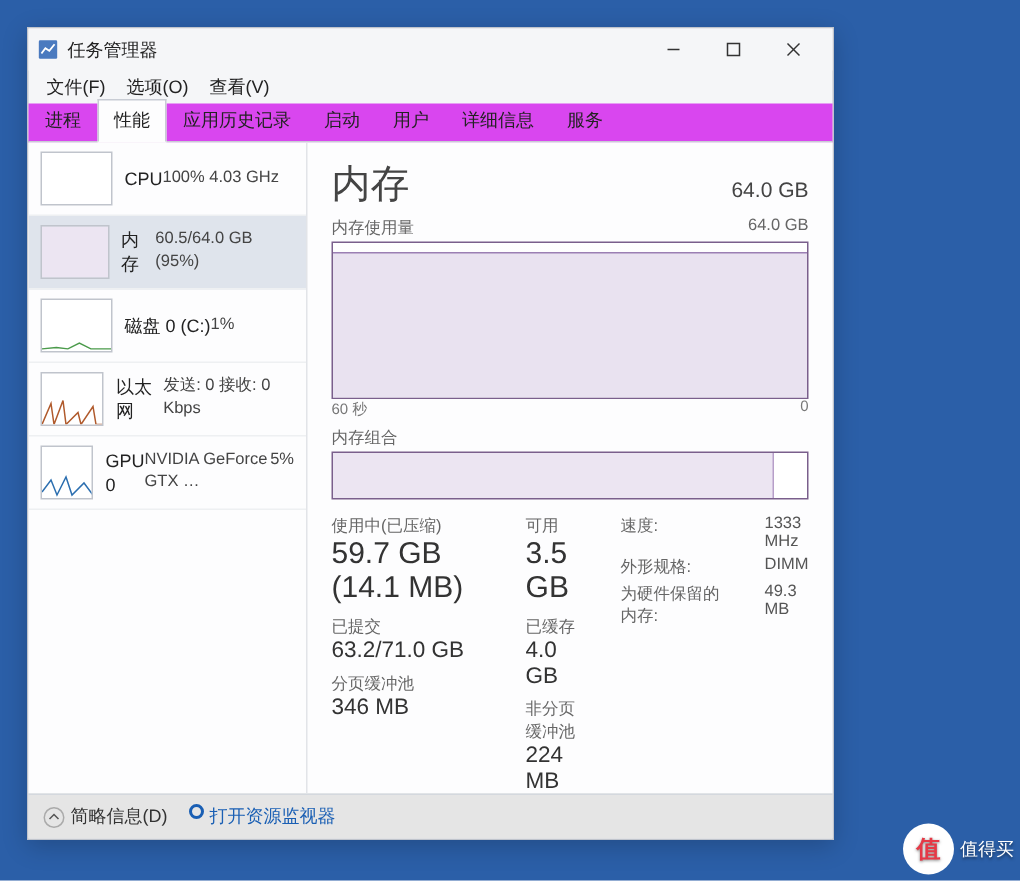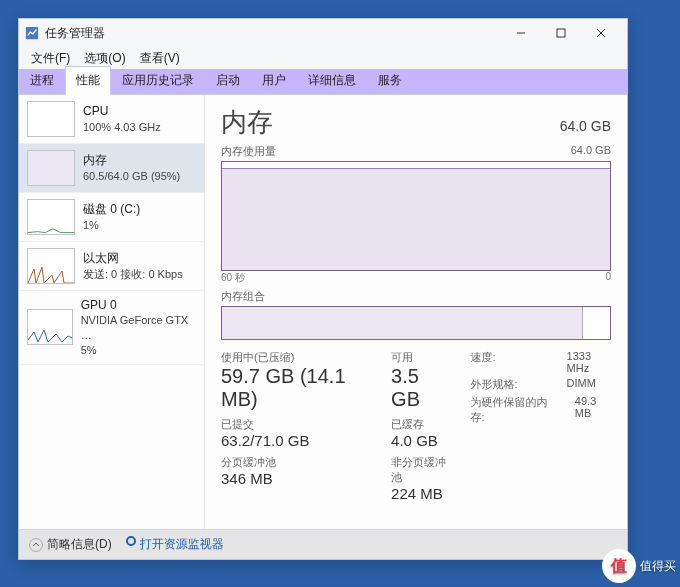--- a/index.html
+++ b/index.html
@@ -1,35 +1,35 @@
 <!DOCTYPE html>
 <html><head>
 <meta charset="utf-8">
 <style>
 * { margin: 0; padding: 0; box-sizing: border-box; font-family: "Segoe UI", "Microsoft YaHei", sans-serif; }
 body { background: #2b5fa8; width: 680px; height: 587px; overflow: hidden; position: relative; }
-.window { position: absolute; left: 18px; top: 18px; width: 610px; height: 542px; background: #f5f6f8; border: 1px solid #c0c4cc; box-shadow: 0 4px 16px rgba(0,0,0,.2); }
+.window { position: absolute; left: 18px; top: 18px; width: 538px; height: 542px; background: #f5f6f8; border: 1px solid #c0c4cc; box-shadow: 0 4px 16px rgba(0,0,0,.2); }
 .titlebar { height: 28px; display: flex; align-items: center; padding: 0 6px; background: #f5f6f8; }
 .titlebar .icon { width: 14px; height: 14px; margin-right: 6px; display: flex; align-items: center; justify-content: center; }
 .titlebar .icon svg { width: 14px; height: 14px; }
 .title { font-size: 12px; color: #222; flex: 1; }
 .winbtns { display: flex; gap: 0; }
 .winbtn { width: 40px; height: 26px; display: flex; align-items: center; justify-content: center; cursor: default; }
 .winbtn svg { width: 10px; height: 10px; stroke: #333; stroke-width: 1; fill: none; }
 .menubar { height: 22px; display: flex; align-items: center; padding: 0 6px; gap: 2px; font-size: 12px; color: #222; }
 .menuitem { padding: 2px 6px; }
-.tabs { height: 26px; display: flex; align-items: flex-end; border-bottom: 1px solid #c8ccd4; font-size: 12px; background: #c4b5fd; }
+.tabs { height: 26px; display: flex; align-items: flex-end; border-bottom: 1px solid #c8ccd4; font-size: 12px; background: #d946ef; }
 .tab { padding: 5px 10px; border: 1px solid transparent; border-bottom: none; color: #222; }
 .tab.active { background: #fdfdfe; border-color: #c8ccd4; border-bottom: 1px solid #fdfdfe; margin-bottom: -1px; }
 .body { display: flex; height: calc(100% - 28px - 22px - 26px - 30px); background: #fdfdfe; }
 .sidebar { width: 186px; border-right: 1px solid #e2e4e8; overflow: hidden; }
 .sbitem { display: flex; align-items: center; padding: 6px 8px; gap: 8px; border-bottom: 1px solid #eef0f2; }
 .sbitem.selected { background: #dfe4ec; }
 .thumb { width: 48px; height: 36px; border: 1px solid #c0c4cc; background: #fff; position: relative; overflow: hidden; }
-.sbtext { display: flex; flex-direction: column; font-size: 11px; color: #444; line-height: 1.35; }
+.sbtext { display: flex; flex-direction: row; font-size: 11px; color: #444; line-height: 1.35; }
 .sbname { font-size: 12px; color: #222; }
 .detail { flex: 1; padding: 10px 16px 0 16px; display: flex; flex-direction: column; }
 .headrow { display: flex; justify-content: space-between; align-items: baseline; }
 .big { font-size: 26px; color: #444; font-weight: 300; }
 .total { font-size: 14px; color: #444; }
 .lab { font-size: 11px; color: #666; margin-top: 4px; }
 .axisrow { display: flex; justify-content: space-between; font-size: 10px; color: #777; }
 .graph { height: 110px; border: 1px solid #7a5f8c; background: linear-gradient(#fff, #f3f0f7); margin-top: 2px; position: relative; }
 .graph .fill { position: absolute; left: 0; right: 0; bottom: 0; top: 6px; background: #e9e2f0; border-top: 1px solid #9b7fb3; }
 .compgraph { height: 34px; border: 1px solid #7a5f8c; background: #fff; margin-top: 2px; position: relative; }

